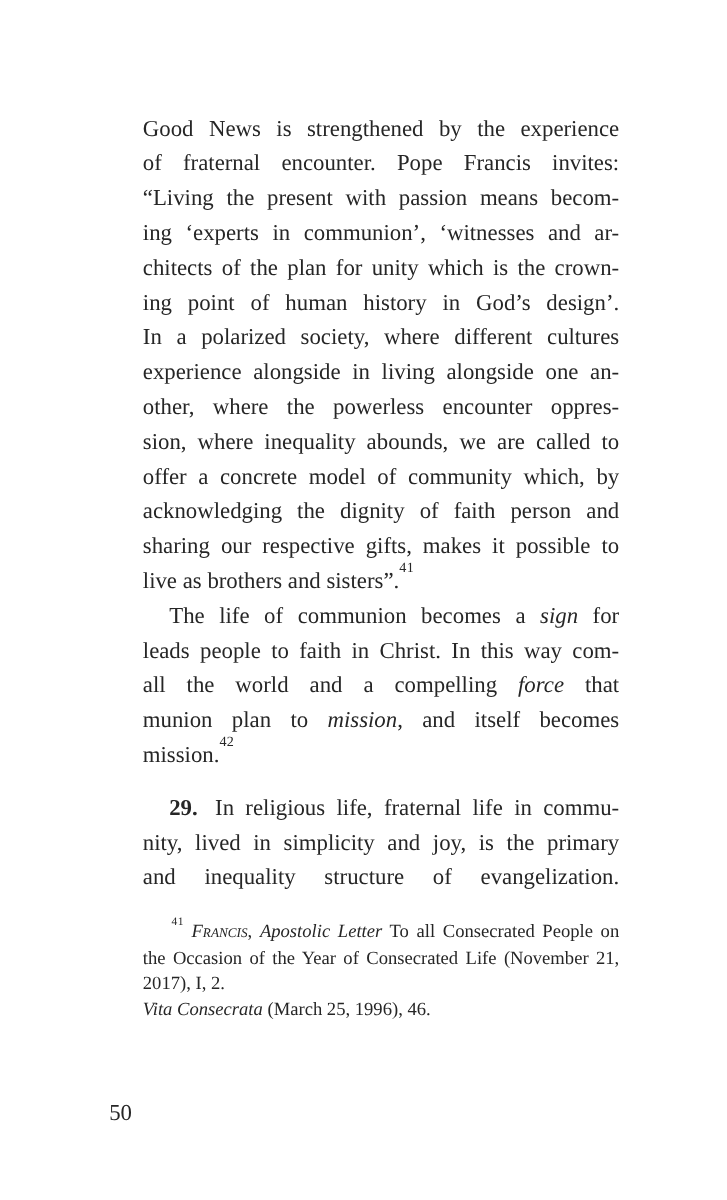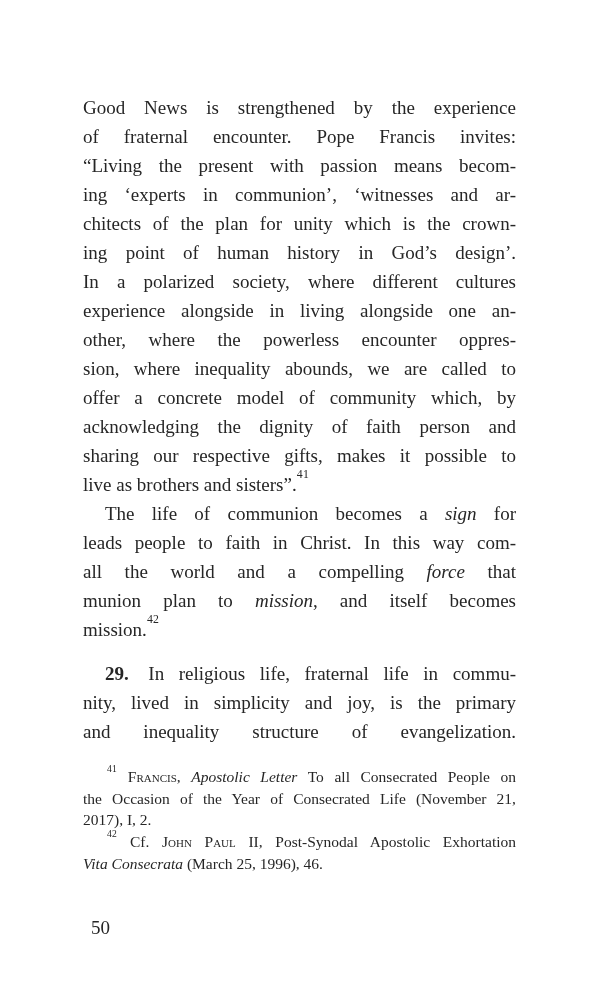--- a/index.html
+++ b/index.html
@@ -26,31 +26,32 @@
     line-height: 29px;
   }
   #footnotes {
     top: 766px;
     font-size: 15.5px;
     line-height: 21.7px;
   }
   .line {
     text-align: justify;
     white-space: normal;
+    margin-left: 36px;
   }
   .jl {
     text-align-last: justify;
   }
   .indent { text-indent: 22px; }
   .indent-f { text-indent: 24px; }
   .gap-above { margin-top: 15px; }
   .it { font-style: italic; }
   .b { font-weight: bold; }
   .b.secnum { margin-right: 5px; }
-  .sc { font-variant: small-caps; }
+  .sc { font-variant: small-caps; font-style: italic; }
   sup.fr {
     font-size: 0.62em;
     line-height: 0;
     position: relative;
     top: -0.45em;
     letter-spacing: 0.3px;
   }
   #page-number {
     position: absolute;
     left: 91px;
@@ -99,19 +100,18 @@
 
 <section class="block" id="footnotes">
 
   <div>
     <div class="line jl indent-f"><sup class="fr">41</sup><span class="sc"> Francis</span><span>, </span><span class="it">Apostolic Letter</span><span> To all Consecrated People on</span></div>
     <div class="line jl">the Occasion of the Year of Consecrated Life (November 21,</div>
     <div class="line">2017), I, 2.</div>
   </div>
 
   <div>
-    <div class="line jl indent-f"><sup class="fr">42</sup><span> Cf. </span><span class="sc">John Paul</span><span> II, Post-Synodal Apostolic Exhortation</span></div>
     <div class="line"><span class="it">Vita Consecrata</span><span> (March 25, 1996), 46.</span></div>
   </div>
 
 </section>
 
 <div id="page-number">50</div>
 
 </body></html>

